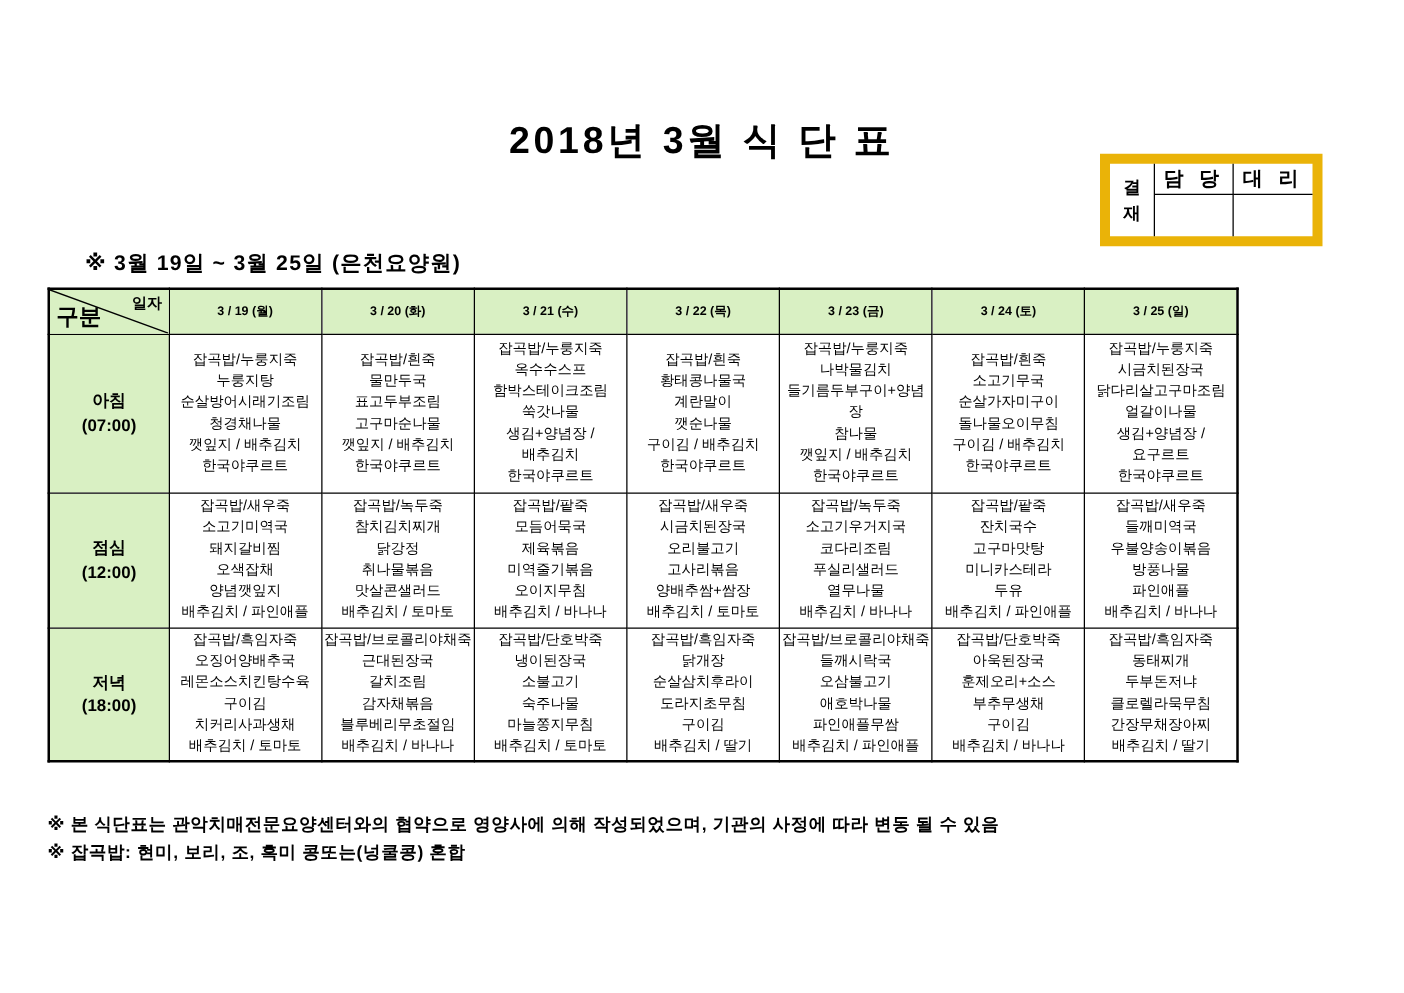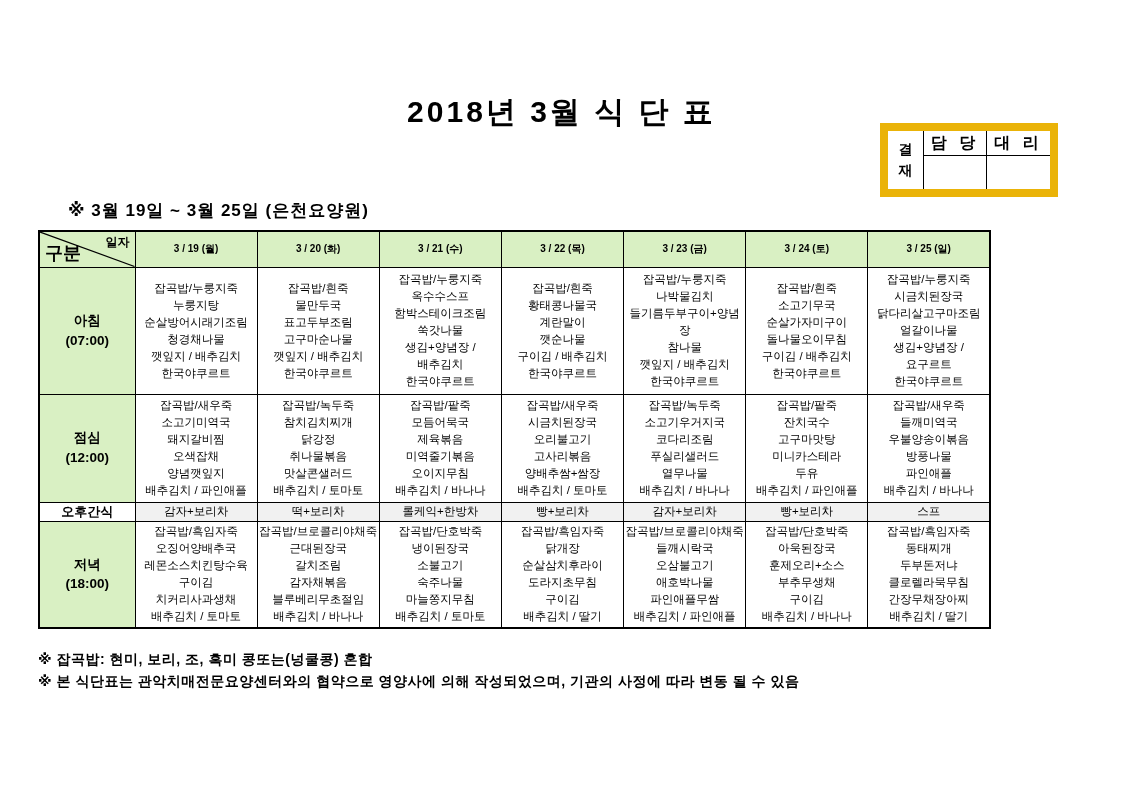--- a/index.html
+++ b/index.html
@@ -199,30 +199,20 @@
 두유
 배추김치 / 파인애플</td>
       <td class="menu-cell">잡곡밥/새우죽
 들깨미역국
 우불양송이볶음
 방풍나물
 파인애플
 배추김치 / 바나나</td>
     </tr>
 
-    <tr class="r-snack">
-      <td class="label-plain">오후간식</td>
-      <td class="snack-cell">감자+보리차</td>
-      <td class="snack-cell">떡+보리차</td>
-      <td class="snack-cell">롤케익+한방차</td>
-      <td class="snack-cell">빵+보리차</td>
-      <td class="snack-cell">감자+보리차</td>
-      <td class="snack-cell">빵+보리차</td>
-      <td class="snack-cell">스프</td>
-    </tr>
 
     <tr class="r-dinner">
       <td class="label-cell">저녁
 (18:00)</td>
       <td class="menu-cell">잡곡밥/흑임자죽
 오징어양배추국
 레몬소스치킨탕수육
 구이김
 치커리사과생채
 배추김치 / 토마토</td>
@@ -260,15 +250,15 @@
 동태찌개
 두부돈저냐
 클로렐라묵무침
 간장무채장아찌
 배추김치 / 딸기</td>
     </tr>
   </tbody>
 </table>
 
 <div class="notes">
+  <div>※ 본 식단표는 관악치매전문요양센터와의 협약으로 영양사에 의해 작성되었으며, 기관의 사정에 따라 변동 될 수 있음</div>
   <div>※ 잡곡밥: 현미, 보리, 조, 흑미 콩또는(넝쿨콩) 혼합</div>
-  <div>※ 본 식단표는 관악치매전문요양센터와의 협약으로 영양사에 의해 작성되었으며, 기관의 사정에 따라 변동 될 수 있음</div>
 </div>
 
 </body></html>

